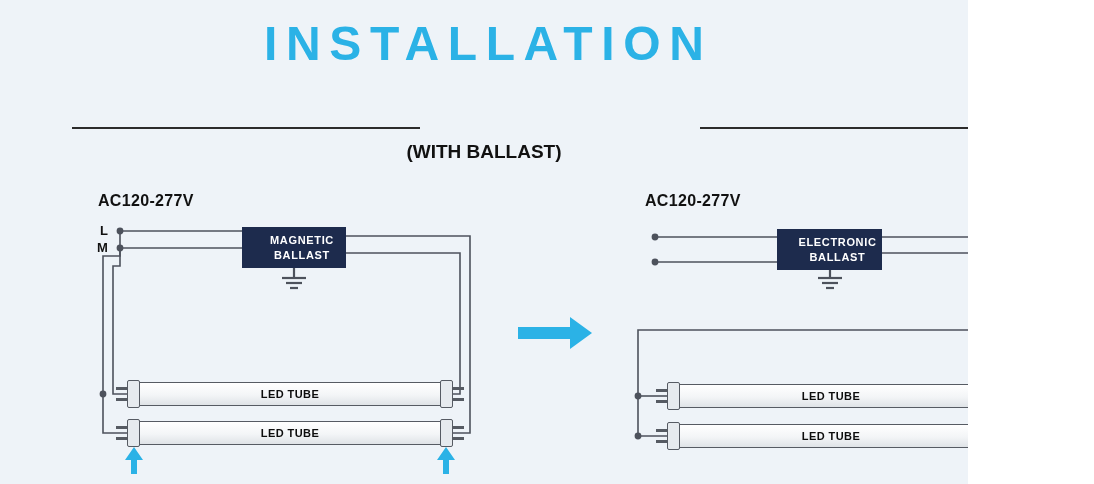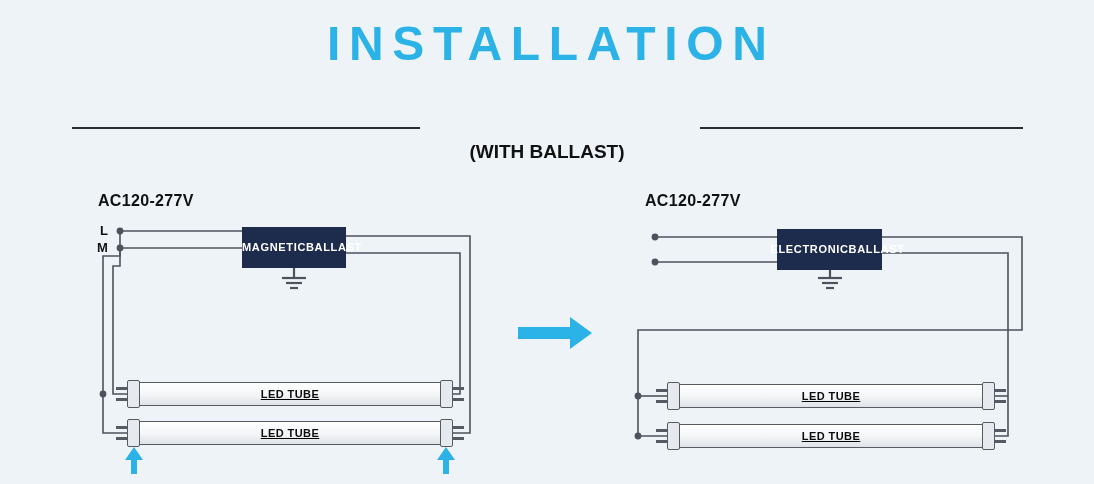--- a/index.html
+++ b/index.html
@@ -1,19 +1,19 @@
 <!DOCTYPE html>
 <html style="--accent: #2bb2e6; --ballast-bg: #1d2b4d; --wire: #4d525c; --background: #eef3f8; --text: #111111;"><head>
 <meta charset="utf-8">
 <style>
   * { margin:0; padding:0; box-sizing:border-box; }
   html,body { background:#fff; }
   body { font-family:"Liberation Sans", sans-serif; }
 
-  .page { position:relative; width:1094px; height:484px; background:var(--background,#eef3f8); overflow:hidden; }
+  .page { position:relative; width:968px; height:484px; background:var(--background,#eef3f8); overflow:hidden; }
 
   .title {
     position:absolute; top:16px; left:0; width:100%; text-align:center;
     color:var(--accent,#2bb2e6); font-size:48px; font-weight:bold;
     letter-spacing:0.18em; text-indent:0.18em;
   }
 
   .subtitle {
     position:absolute; top:116px; left:0; width:100%; text-align:center;
     font-size:20px; font-weight:bold; letter-spacing:0.03em; color:var(--text,#111);
@@ -30,36 +30,36 @@
   .wires path { fill:none; stroke:var(--wire,#4d525c); stroke-width:1.6; }
   .wires path.thick { stroke-width:2.2; }
   .wires circle { fill:var(--wire,#4d525c); }
   .wires polygon { fill:var(--accent,#2bb2e6); }
 
   .volt-label { position:absolute; font-size:16px; font-weight:bold; color:var(--text,#111); letter-spacing:0.02em; }
   .term-label { position:absolute; font-size:13px; font-weight:bold; color:var(--text,#111); }
 
   .ballast {
     position:absolute; height:41px; background:var(--ballast-bg,#1d2b4d); color:#fff;
-    display:flex; flex-direction:row; align-items:center; justify-content:center;
+    display:flex; flex-direction:column; align-items:center; justify-content:center;
     font-size:11px; font-weight:bold; letter-spacing:0.06em; line-height:1.3; z-index:2;padding-left:16px;
   }
 
   .tube { position:absolute; height:28px; z-index:2; }
   .tube .cap {
     position:absolute; top:0; width:13px; height:28px; background:#e6eaee;
     border:1.5px solid #565b63; border-radius:2px;
   }
   .tube .cap.left { left:0; }
   .tube .cap.right { right:0; }
   .tube .body {
     position:absolute; left:12px; right:12px; top:2px; height:24px;
     background:linear-gradient(180deg,#ffffff 0%,#f3f5f7 55%,#dfe3e7 100%);
     border:1.5px solid #565b63;
-    display:flex; align-items:center; justify-content:center;text-decoration:underline;
+    display:flex; align-items:center; justify-content:center;
   }
   .tube-label { font-size:11px; font-weight:bold; letter-spacing:0.04em; color:#0d0d0d; }
   .tube .pin { position:absolute; width:11px; height:3px; background:#565b63; }
   .pin.tl { left:-11px; top:7px; }  .pin.bl { left:-11px; top:18px; }
   .pin.tr { right:-11px; top:7px; } .pin.br { right:-11px; top:18px; }
 </style>
 </head>
 <body>
 
 <div class="page">

